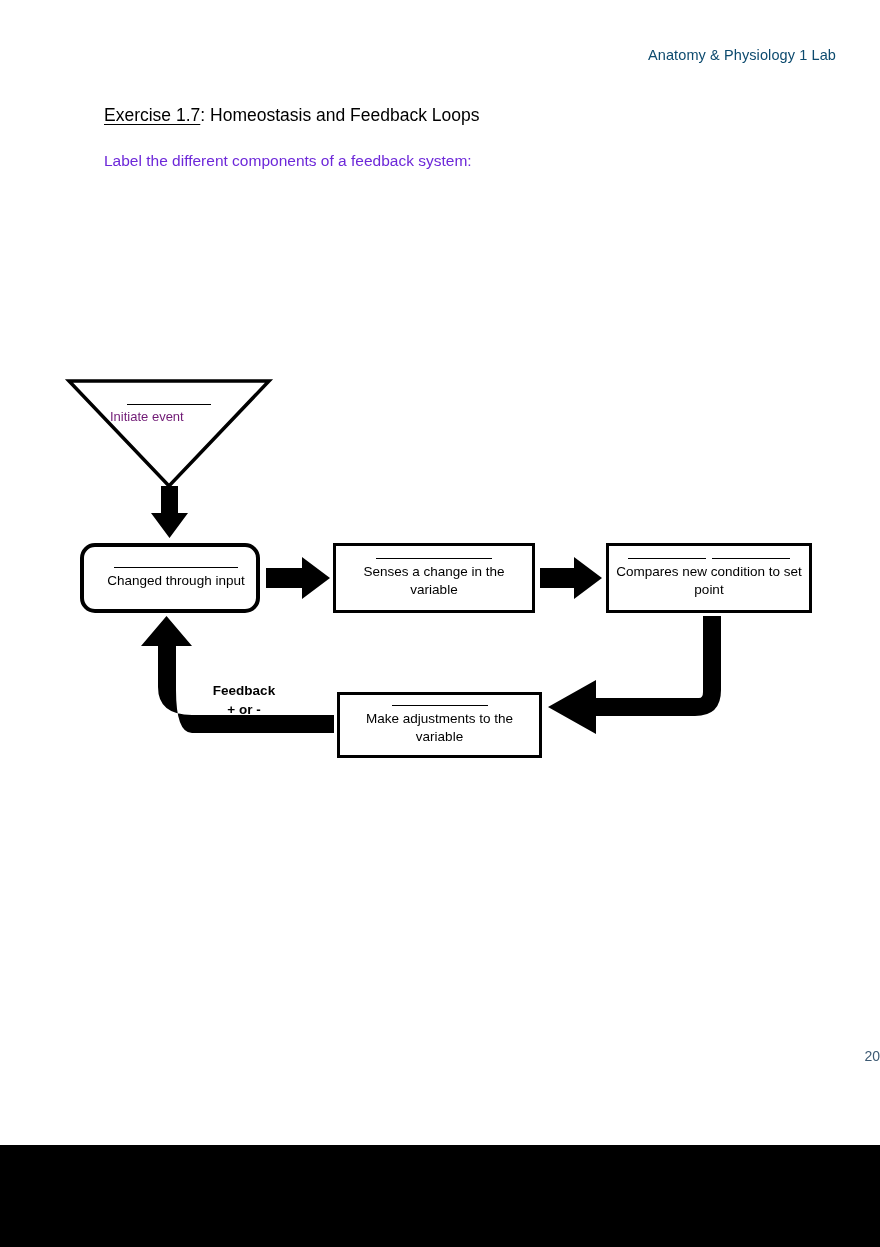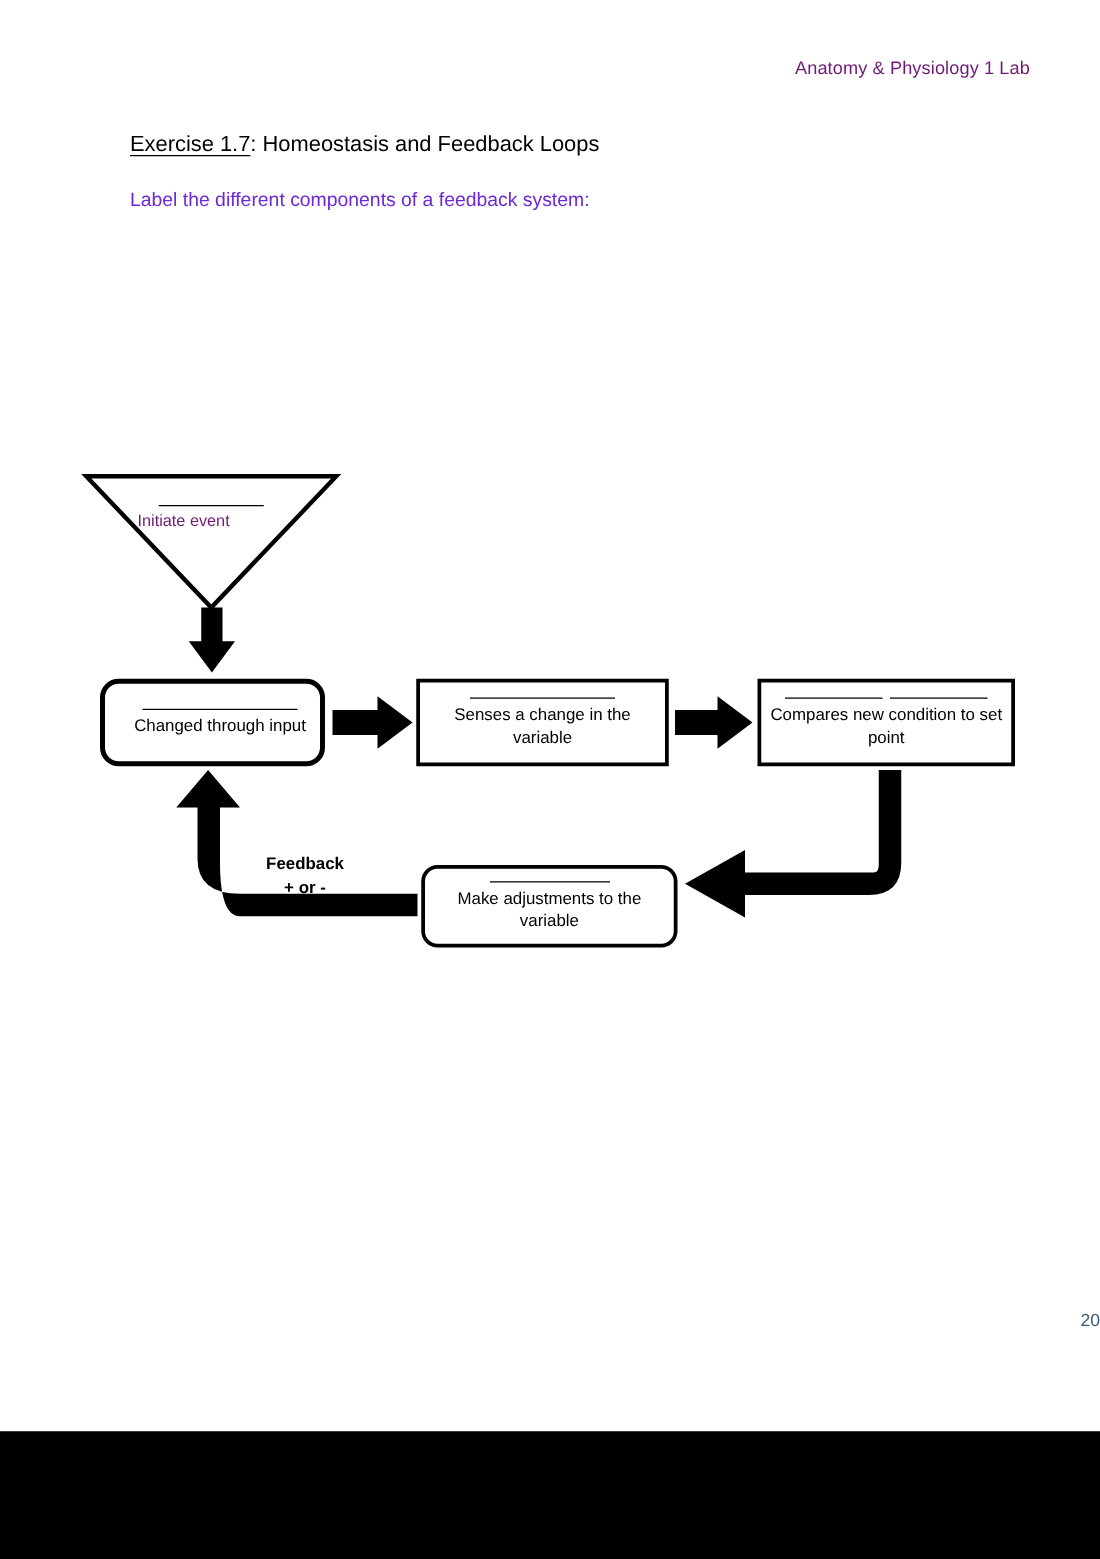--- a/index.html
+++ b/index.html
@@ -16,24 +16,24 @@
     width: 880px;
     height: 1247px;
     background: #ffffff;
     overflow: hidden;
   }
 
   
   .doc-header {
     position: absolute;
     top: 47px;
-    right: 56px;
+    right: 44px;
     font-size: 14.5px;
     letter-spacing: 0.1px;
-    color: #701a75;
+    color: #0c4a6e;
     white-space: nowrap;
     margin-left: 28px;
   }
   .exercise-line {
     position: absolute;
     left: 104px;
     top: 105px;
     font-size: 17.5px;
     color: #000000;
     white-space: nowrap;
@@ -213,21 +213,21 @@
     </div>
 
     <div class="node" style="left:606px; top:543px; width:206px; height:70px;">
       <span class="blank-row">
         <span class="blank-line" style="width:78px;"></span>
         <span class="blank-line" style="width:78px;"></span>
       </span>
       <span class="node-text">Compares new condition to set point</span>
     </div>
 
-    <div class="node" style="left:337px; top:692px; width:205px; height:66px;border-radius:13px;">
+    <div class="node" style="left:337px; top:692px; width:205px; height:66px;">
       <span class="blank-line" style="width:96px;"></span>
       <span class="node-text">Make adjustments to the variable</span>
     </div>
 
     <div class="feedback-caption">
       <div>Feedback</div>
       <div>+ or -</div>
     </div>
   </div>
 

